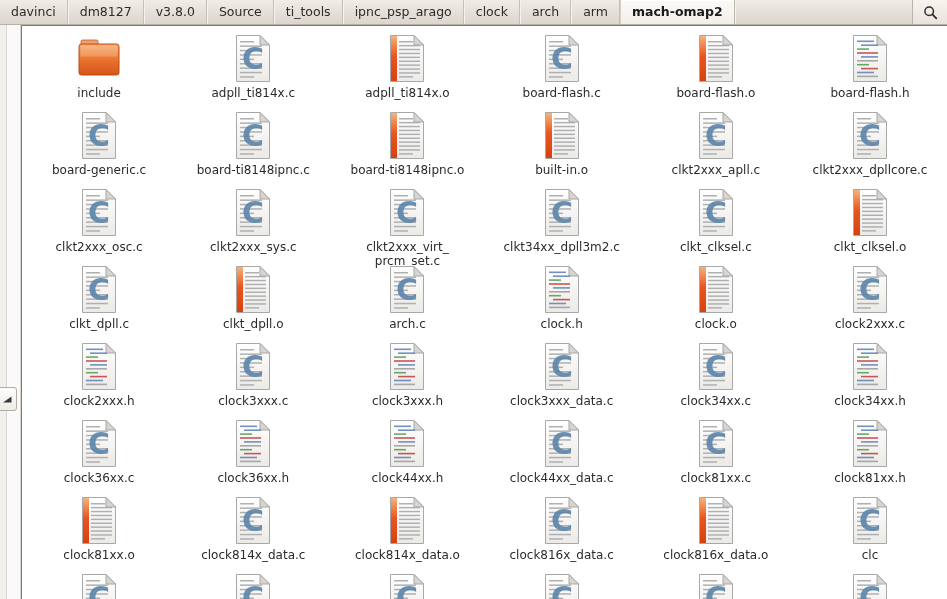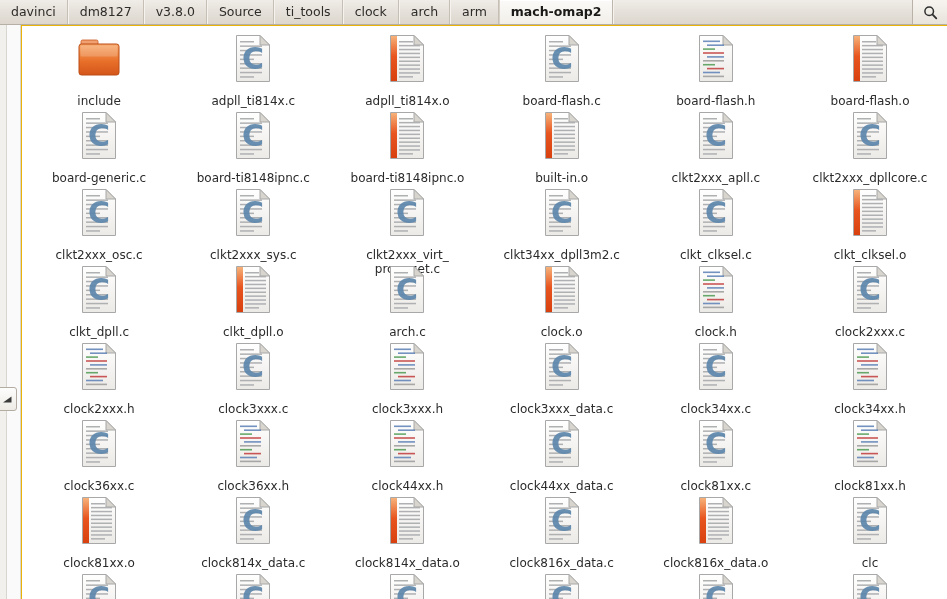--- a/index.html
+++ b/index.html
@@ -9,21 +9,21 @@
     height: 599px;
     overflow: hidden;
     font-family: "DejaVu Sans", "Liberation Sans", sans-serif;
     background: #ffffff;
   }
 
   #app {
     position: relative;
     width: 947px;
     height: 599px;
-    background: #eab308;
+    background: #3b82f6;
   }
 
   
   #pathbar {
     position: absolute;
     left: 0; top: 0;
     width: 947px; height: 25px;
     background: linear-gradient(to bottom, #f0ece7 0%, #e4dfd8 55%, #dcd6ce 100%);
     border-bottom: 1px solid #b6afa5;
     display: flex;
@@ -131,21 +131,21 @@
 
   .icon-wrap {
     height: 50px;
     width: 100%;
     display: flex;
     align-items: flex-end;
     justify-content: center;
   }
 
   .label {
-    margin-top: 11px;
+    margin-top: 3px;
     font-size: 12px;
     color: #2b2b2b;
     text-align: center;
     line-height: 13.5px;
     max-width: 150px;
     word-break: break-word;
     white-space: pre-line;
   }
 
   svg { display: block; }
@@ -154,20 +154,21 @@
 <body>
 
 <div id="app">
 
   <div id="pathbar">
       <div class="crumb">davinci</div>
       <div class="crumb">dm8127</div>
       <div class="crumb">v3.8.0</div>
       <div class="crumb">Source</div>
       <div class="crumb">ti_tools</div>
+      <div class="crumb">ipnc_psp_arago</div>
       <div class="crumb">clock</div>
       <div class="crumb">arch</div>
       <div class="crumb">arm</div>
       <div class="crumb active">mach-omap2</div>
       <div class="crumb-spacer"></div>
       <div id="search-btn">
         <svg width="15" height="15" viewBox="0 0 15 15" aria-hidden="true">
           <circle cx="6.2" cy="6.2" r="4.3" fill="none" stroke="#2f2f2f" stroke-width="1.5"></circle>
           <line x1="9.4" y1="9.4" x2="13.3" y2="13.3" stroke="#2f2f2f" stroke-width="1.8" stroke-linecap="round"></line>
         </svg>
@@ -283,45 +284,20 @@
                 <rect x="6" y="42.2" width="14" height="1.5" fill="#aeb0b2"></rect>
                 <text x="19" y="35" font-family="DejaVu Sans, sans-serif" font-size="30" font-weight="bold" text-anchor="middle" fill="#5d87ac" opacity="0.92">C</text>
               </svg>
             </div>
             <div class="label">board-flash.c</div>
           </div>
           <div class="cell">
             <div class="icon-wrap">
               <svg width="52" height="50" viewBox="0 0 38 50" aria-hidden="true">
                 <defs>
-                  <linearGradient id="pg5" x1="0" y1="0" x2="0" y2="1">
-                    <stop offset="0" stop-color="#ffffff"></stop>
-                    <stop offset="1" stop-color="#eceae6"></stop>
-                  </linearGradient>
-                </defs>
-                <path d="M2.5,1.5 H26 L35.5,11 V47.5 H2.5 Z" fill="url(#pg5)" stroke="#a8a8a8" stroke-width="1"></path>
-                <path d="M26,1.5 L35.5,11 H26 Z" fill="#d8d5cf" stroke="#a8a8a8" stroke-width="1"></path>
-                <rect x="6" y="6.5" width="17" height="1.6" fill="#5b7fb5" opacity="0.85"></rect>
-                <rect x="10" y="10.4" width="17" height="1.6" fill="#5b7fb5" opacity="0.85"></rect>
-                <rect x="6" y="14.3" width="12" height="1.6" fill="#4f9a52" opacity="0.85"></rect>
-                <rect x="6" y="18.2" width="21" height="1.6" fill="#c23b3b" opacity="0.85"></rect>
-                <rect x="10" y="22.1" width="17" height="1.6" fill="#5b7fb5" opacity="0.85"></rect>
-                <rect x="6" y="26" width="21" height="1.6" fill="#9a9a9a" opacity="0.85"></rect>
-                <rect x="6" y="29.9" width="12" height="1.6" fill="#4f9a52" opacity="0.85"></rect>
-                <rect x="10" y="33.8" width="17" height="1.6" fill="#c23b3b" opacity="0.85"></rect>
-                <rect x="6" y="37.7" width="17" height="1.6" fill="#5b7fb5" opacity="0.85"></rect>
-                <rect x="6" y="41.6" width="21" height="1.6" fill="#9a9a9a" opacity="0.85"></rect>
-              </svg>
-            </div>
-            <div class="label">board-flash.h</div>
-          </div>
-          <div class="cell">
-            <div class="icon-wrap">
-              <svg width="52" height="50" viewBox="0 0 38 50" aria-hidden="true">
-                <defs>
                   <linearGradient id="os6" x1="0" y1="0" x2="0" y2="1">
                     <stop offset="0" stop-color="#f6b27a"></stop>
                     <stop offset="0.45" stop-color="#e8551f"></stop>
                     <stop offset="1" stop-color="#d8410f"></stop>
                   </linearGradient>
                 </defs>
                 <defs>
                   <linearGradient id="pg6" x1="0" y1="0" x2="0" y2="1">
                     <stop offset="0" stop-color="#ffffff"></stop>
                     <stop offset="1" stop-color="#eceae6"></stop>
@@ -337,20 +313,45 @@
                 <rect x="11" y="22.6" width="21" height="1.5" fill="#aeb0b2"></rect>
                 <rect x="11" y="26.5" width="21" height="1.5" fill="#aeb0b2"></rect>
                 <rect x="11" y="30.4" width="21" height="1.5" fill="#aeb0b2"></rect>
                 <rect x="11" y="34.3" width="21" height="1.5" fill="#aeb0b2"></rect>
                 <rect x="11" y="38.2" width="21" height="1.5" fill="#aeb0b2"></rect>
                 <rect x="11" y="42.1" width="14" height="1.5" fill="#aeb0b2"></rect>
               </svg>
             </div>
             <div class="label">board-flash.o</div>
           </div>
+          <div class="cell">
+            <div class="icon-wrap">
+              <svg width="52" height="50" viewBox="0 0 38 50" aria-hidden="true">
+                <defs>
+                  <linearGradient id="pg5" x1="0" y1="0" x2="0" y2="1">
+                    <stop offset="0" stop-color="#ffffff"></stop>
+                    <stop offset="1" stop-color="#eceae6"></stop>
+                  </linearGradient>
+                </defs>
+                <path d="M2.5,1.5 H26 L35.5,11 V47.5 H2.5 Z" fill="url(#pg5)" stroke="#a8a8a8" stroke-width="1"></path>
+                <path d="M26,1.5 L35.5,11 H26 Z" fill="#d8d5cf" stroke="#a8a8a8" stroke-width="1"></path>
+                <rect x="6" y="6.5" width="17" height="1.6" fill="#5b7fb5" opacity="0.85"></rect>
+                <rect x="10" y="10.4" width="17" height="1.6" fill="#5b7fb5" opacity="0.85"></rect>
+                <rect x="6" y="14.3" width="12" height="1.6" fill="#4f9a52" opacity="0.85"></rect>
+                <rect x="6" y="18.2" width="21" height="1.6" fill="#c23b3b" opacity="0.85"></rect>
+                <rect x="10" y="22.1" width="17" height="1.6" fill="#5b7fb5" opacity="0.85"></rect>
+                <rect x="6" y="26" width="21" height="1.6" fill="#9a9a9a" opacity="0.85"></rect>
+                <rect x="6" y="29.9" width="12" height="1.6" fill="#4f9a52" opacity="0.85"></rect>
+                <rect x="10" y="33.8" width="17" height="1.6" fill="#c23b3b" opacity="0.85"></rect>
+                <rect x="6" y="37.7" width="17" height="1.6" fill="#5b7fb5" opacity="0.85"></rect>
+                <rect x="6" y="41.6" width="21" height="1.6" fill="#9a9a9a" opacity="0.85"></rect>
+              </svg>
+            </div>
+            <div class="label">board-flash.h</div>
+          </div>
         </div>
         <div class="row">
           <div class="cell">
             <div class="icon-wrap">
               <svg width="52" height="50" viewBox="0 0 38 50" aria-hidden="true">
                 <defs>
                   <linearGradient id="pg7" x1="0" y1="0" x2="0" y2="1">
                     <stop offset="0" stop-color="#ffffff"></stop>
                     <stop offset="1" stop-color="#eceae6"></stop>
                   </linearGradient>
@@ -755,20 +756,45 @@
                 <rect x="6" y="42.2" width="14" height="1.5" fill="#aeb0b2"></rect>
                 <text x="19" y="35" font-family="DejaVu Sans, sans-serif" font-size="30" font-weight="bold" text-anchor="middle" fill="#5d87ac" opacity="0.92">C</text>
               </svg>
             </div>
             <div class="label">arch.c</div>
           </div>
           <div class="cell">
             <div class="icon-wrap">
               <svg width="52" height="50" viewBox="0 0 38 50" aria-hidden="true">
                 <defs>
+                  <linearGradient id="pg22" x1="0" y1="0" x2="0" y2="1">
+                    <stop offset="0" stop-color="#ffffff"></stop>
+                    <stop offset="1" stop-color="#eceae6"></stop>
+                  </linearGradient>
+                </defs>
+                <path d="M2.5,1.5 H26 L35.5,11 V47.5 H2.5 Z" fill="url(#pg22)" stroke="#a8a8a8" stroke-width="1"></path>
+                <path d="M26,1.5 L35.5,11 H26 Z" fill="#d8d5cf" stroke="#a8a8a8" stroke-width="1"></path>
+                <rect x="6" y="6.5" width="17" height="1.6" fill="#5b7fb5" opacity="0.85"></rect>
+                <rect x="10" y="10.4" width="17" height="1.6" fill="#5b7fb5" opacity="0.85"></rect>
+                <rect x="6" y="14.3" width="12" height="1.6" fill="#4f9a52" opacity="0.85"></rect>
+                <rect x="6" y="18.2" width="21" height="1.6" fill="#c23b3b" opacity="0.85"></rect>
+                <rect x="10" y="22.1" width="17" height="1.6" fill="#5b7fb5" opacity="0.85"></rect>
+                <rect x="6" y="26" width="21" height="1.6" fill="#9a9a9a" opacity="0.85"></rect>
+                <rect x="6" y="29.9" width="12" height="1.6" fill="#4f9a52" opacity="0.85"></rect>
+                <rect x="10" y="33.8" width="17" height="1.6" fill="#c23b3b" opacity="0.85"></rect>
+                <rect x="6" y="37.7" width="17" height="1.6" fill="#5b7fb5" opacity="0.85"></rect>
+                <rect x="6" y="41.6" width="21" height="1.6" fill="#9a9a9a" opacity="0.85"></rect>
+              </svg>
+            </div>
+            <div class="label">clock.h</div>
+          </div>
+          <div class="cell">
+            <div class="icon-wrap">
+              <svg width="52" height="50" viewBox="0 0 38 50" aria-hidden="true">
+                <defs>
                   <linearGradient id="os23" x1="0" y1="0" x2="0" y2="1">
                     <stop offset="0" stop-color="#f6b27a"></stop>
                     <stop offset="0.45" stop-color="#e8551f"></stop>
                     <stop offset="1" stop-color="#d8410f"></stop>
                   </linearGradient>
                 </defs>
                 <defs>
                   <linearGradient id="pg23" x1="0" y1="0" x2="0" y2="1">
                     <stop offset="0" stop-color="#ffffff"></stop>
                     <stop offset="1" stop-color="#eceae6"></stop>
@@ -788,45 +814,20 @@
                 <rect x="11" y="38.2" width="21" height="1.5" fill="#aeb0b2"></rect>
                 <rect x="11" y="42.1" width="14" height="1.5" fill="#aeb0b2"></rect>
               </svg>
             </div>
             <div class="label">clock.o</div>
           </div>
           <div class="cell">
             <div class="icon-wrap">
               <svg width="52" height="50" viewBox="0 0 38 50" aria-hidden="true">
                 <defs>
-                  <linearGradient id="pg22" x1="0" y1="0" x2="0" y2="1">
-                    <stop offset="0" stop-color="#ffffff"></stop>
-                    <stop offset="1" stop-color="#eceae6"></stop>
-                  </linearGradient>
-                </defs>
-                <path d="M2.5,1.5 H26 L35.5,11 V47.5 H2.5 Z" fill="url(#pg22)" stroke="#a8a8a8" stroke-width="1"></path>
-                <path d="M26,1.5 L35.5,11 H26 Z" fill="#d8d5cf" stroke="#a8a8a8" stroke-width="1"></path>
-                <rect x="6" y="6.5" width="17" height="1.6" fill="#5b7fb5" opacity="0.85"></rect>
-                <rect x="10" y="10.4" width="17" height="1.6" fill="#5b7fb5" opacity="0.85"></rect>
-                <rect x="6" y="14.3" width="12" height="1.6" fill="#4f9a52" opacity="0.85"></rect>
-                <rect x="6" y="18.2" width="21" height="1.6" fill="#c23b3b" opacity="0.85"></rect>
-                <rect x="10" y="22.1" width="17" height="1.6" fill="#5b7fb5" opacity="0.85"></rect>
-                <rect x="6" y="26" width="21" height="1.6" fill="#9a9a9a" opacity="0.85"></rect>
-                <rect x="6" y="29.9" width="12" height="1.6" fill="#4f9a52" opacity="0.85"></rect>
-                <rect x="10" y="33.8" width="17" height="1.6" fill="#c23b3b" opacity="0.85"></rect>
-                <rect x="6" y="37.7" width="17" height="1.6" fill="#5b7fb5" opacity="0.85"></rect>
-                <rect x="6" y="41.6" width="21" height="1.6" fill="#9a9a9a" opacity="0.85"></rect>
-              </svg>
-            </div>
-            <div class="label">clock.h</div>
-          </div>
-          <div class="cell">
-            <div class="icon-wrap">
-              <svg width="52" height="50" viewBox="0 0 38 50" aria-hidden="true">
-                <defs>
                   <linearGradient id="pg24" x1="0" y1="0" x2="0" y2="1">
                     <stop offset="0" stop-color="#ffffff"></stop>
                     <stop offset="1" stop-color="#eceae6"></stop>
                   </linearGradient>
                 </defs>
                 <path d="M2.5,1.5 H26 L35.5,11 V47.5 H2.5 Z" fill="url(#pg24)" stroke="#a8a8a8" stroke-width="1"></path>
                 <path d="M26,1.5 L35.5,11 H26 Z" fill="#d8d5cf" stroke="#a8a8a8" stroke-width="1"></path>
                 <rect x="6" y="7" width="14" height="1.5" fill="#aeb0b2"></rect>
                 <rect x="6" y="11.4" width="22" height="1.5" fill="#aeb0b2"></rect>
                 <rect x="6" y="15.8" width="22" height="1.5" fill="#aeb0b2"></rect>

